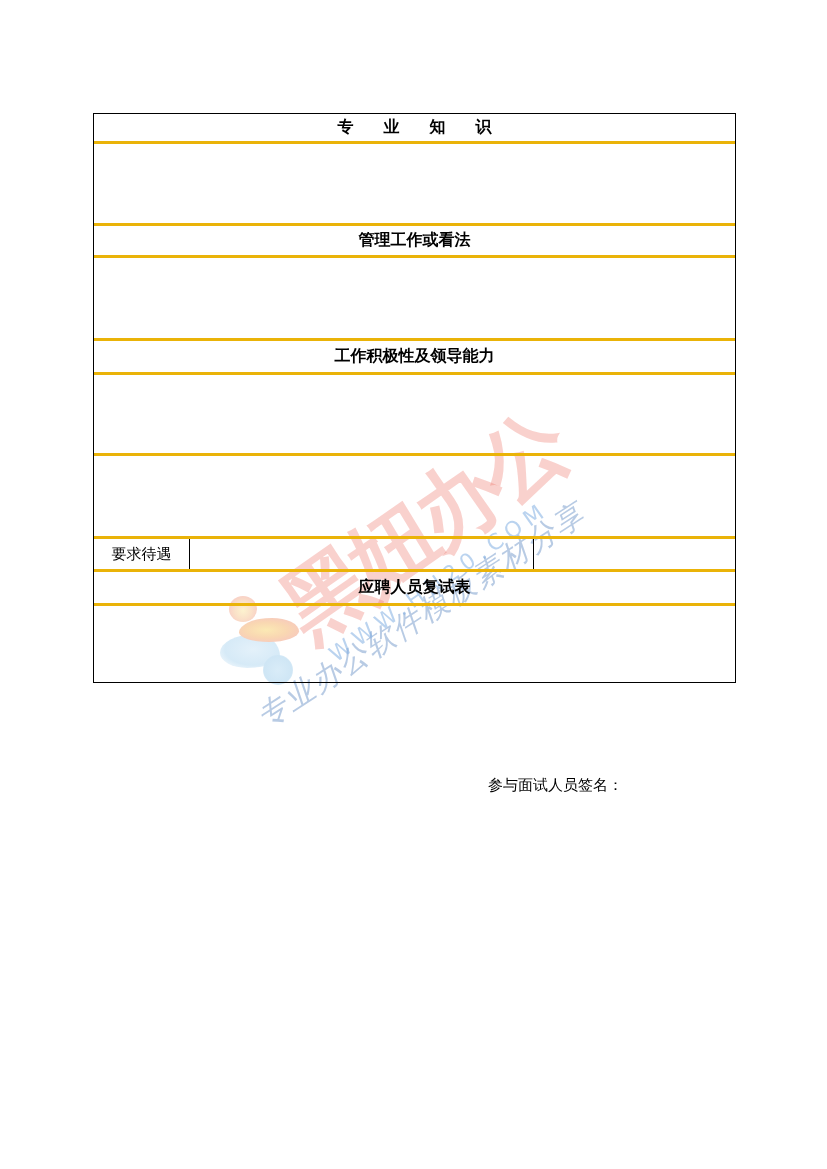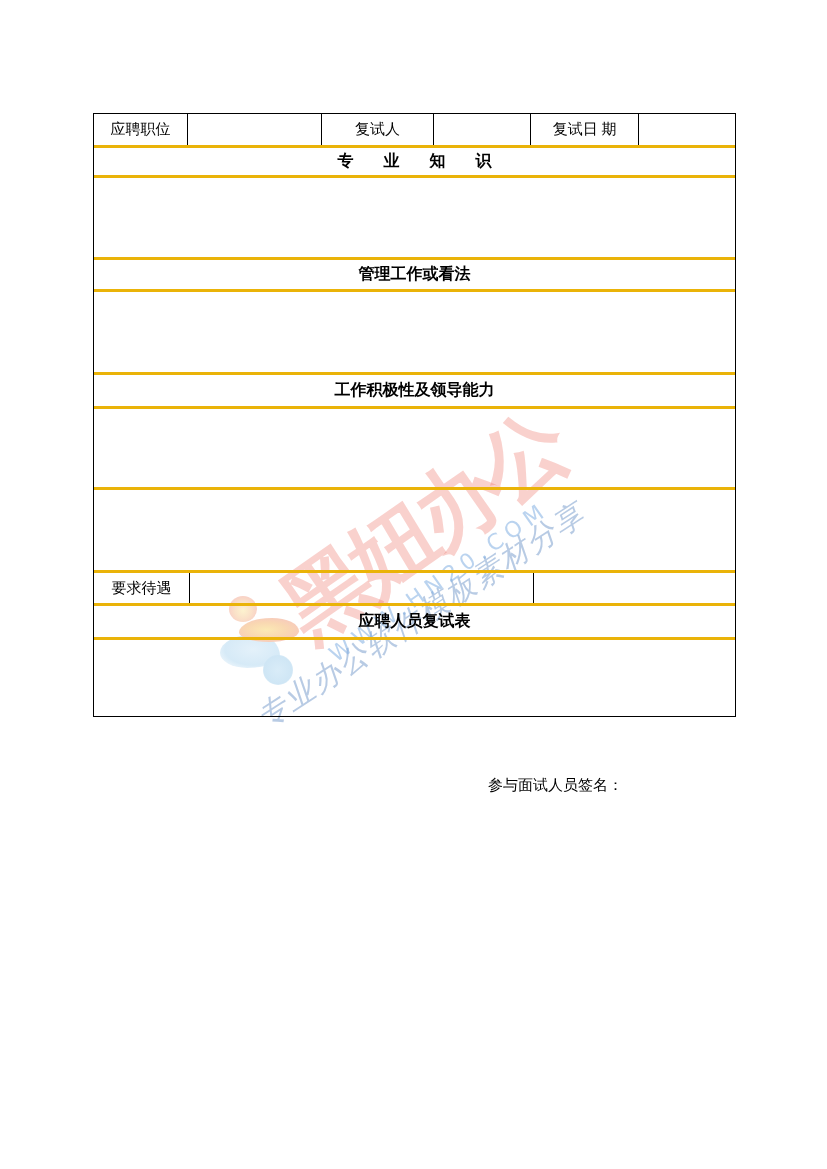--- a/index.html
+++ b/index.html
@@ -105,28 +105,20 @@
       <div class="blob blob-blue-circle"></div>
     </div>
     <div class="wm-slogan">专业办公软件模板素材分享</div>
     <div class="wm-brand">黑妞办公</div>
     <div class="wm-url">WWW.HN20.COM</div>
   </div>
 
 
   <div class="form-table">
 
-    <div class="row h31">
-      <div class="cell c1">应聘职位</div>
-      <div class="cell c2"></div>
-      <div class="cell c3">复试人</div>
-      <div class="cell c4"></div>
-      <div class="cell c5">复试日 期</div>
-      <div class="cell c6"></div>
-    </div>
 
     <div class="row h27">
       <div class="sec-head ls-wide">专 业 知 识</div>
     </div>
     <div class="row h79">
       <div class="cell" style="width:100%;"></div>
     </div>
 
     <div class="row h29">
       <div class="sec-head">管理工作或看法</div>

